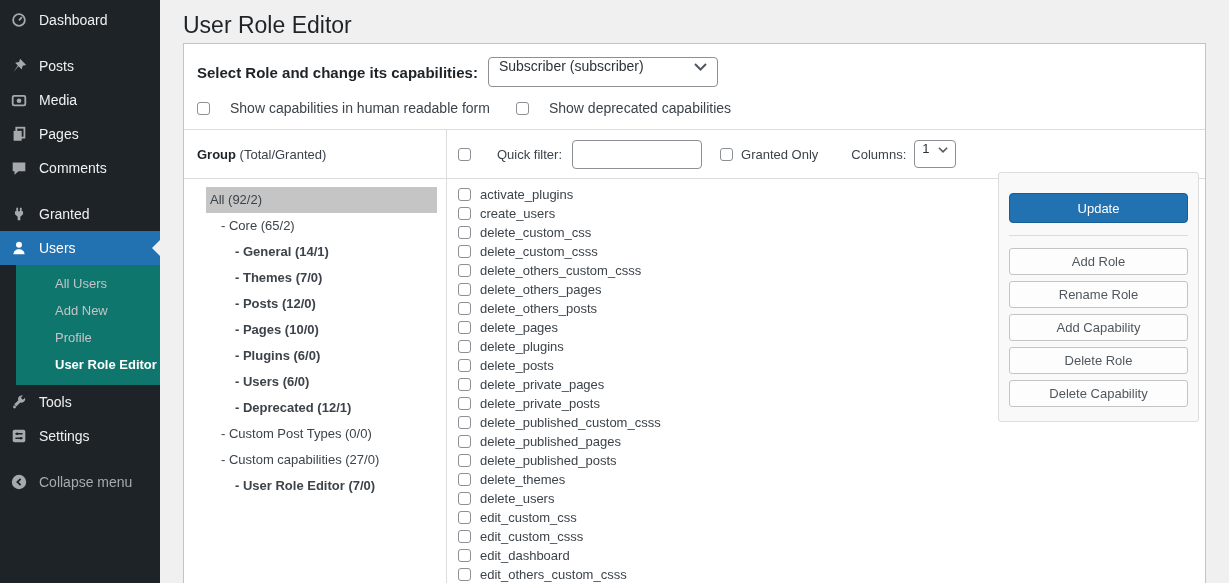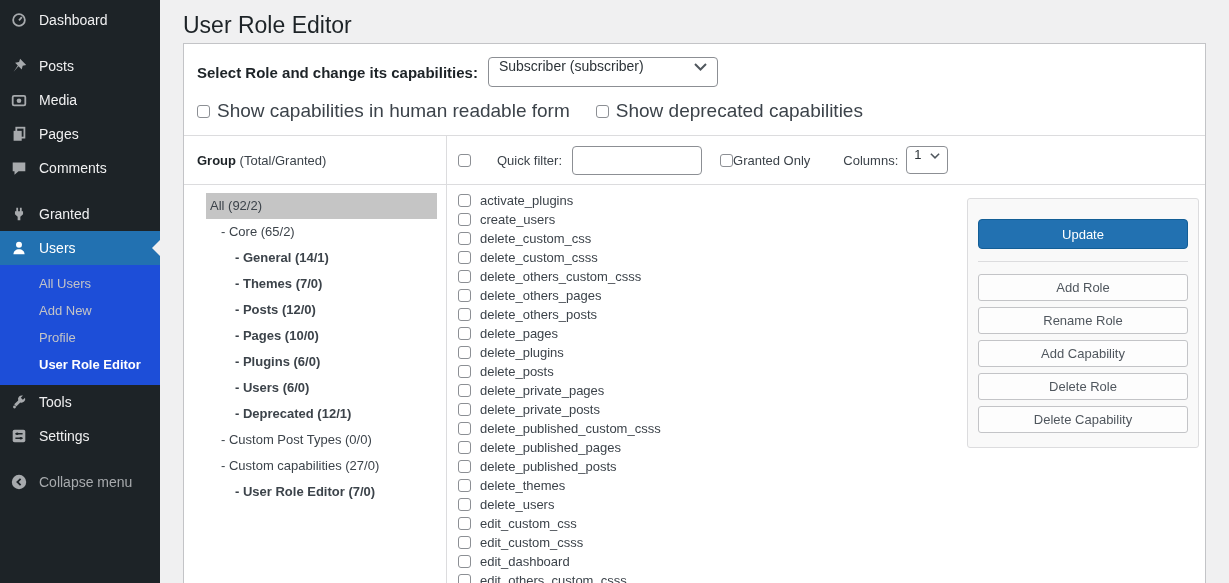--- a/index.html
+++ b/index.html
@@ -23,21 +23,21 @@
     display:flex; align-items:center; justify-content:center; flex:none;
   }
   .menu-item.active { background:#2271b1; color:#fff; }
   .menu-item.active .mi-icon { color:#fff; }
   .active-arrow {
     position:absolute; right:0; top:50%; margin-top:-8px; width:0; height:0;
     border-top:8px solid transparent; border-bottom:8px solid transparent;
     border-right:8px solid #f0f0f1;
   }
   .menu-gap { height:12px; }
-  .submenu { background:#1d4ed8; padding:5px 0 7px 0; }
+  .submenu { background:#0f766e; padding:5px 0 7px 0;margin-left:16px; }
   .submenu-item {
     height:27px; line-height:27px; padding-left:39px;
     color:#c3c4c7; font-size:13px; cursor:pointer;
   }
   .submenu-item.current { color:#fff; font-weight:bold; }
 
   
   .content { position:absolute; left:160px; top:0; right:0; height:100%; }
   h1.page-title {
     padding:11px 0 0 23px; font-size:23px; font-weight:400; color:#1d2327; line-height:29px;
@@ -54,21 +54,21 @@
     height:30px; font-size:14px; color:#2c3338; padding:0 10px; cursor:pointer;
   }
   .role-select { width:230px; margin-left:10px; }
   .chev { flex:none; margin-left:8px; }
 
   .cb-row { display:flex; align-items:center; margin-top:13px; padding:0 13px 13px 13px; }
   .cb {
     width:13px; height:13px; border:1px solid #8c8f94; border-radius:3px;
     background:#fff; flex:none; cursor:pointer;
   }
-  .cb-label { font-size:19px; color:#3c434a; margin-left:7px; }
+  .cb-label { font-size:14px; color:#3c434a; margin-left:20px; }
   .cb-pair { display:flex; align-items:center; }
   .cb-pair + .cb-pair { margin-left:26px; }
 
   .columns-area { display:flex; border-top:1px solid #dcdcde; min-height:418px; }
   .left-col { width:263px; flex:none; border-right:1px solid #dcdcde; }
   .group-header {
     height:49px; line-height:49px; padding-left:13px; font-size:13px;
     border-bottom:1px solid #dcdcde; color:#3c434a; white-space:nowrap;
   }
   .group-header b { color:#1d2327; }
@@ -83,32 +83,32 @@
     height:49px; display:flex; align-items:center; padding-left:11px;
     border-bottom:1px solid #dcdcde; font-size:13px;
   }
   .qf-label { margin-left:26px; }
   .qf-input {
     margin-left:10px; width:130px; height:29px; border:1px solid #8c8f94;
     border-radius:4px; background:#fff; font-size:13px; padding:0 8px;
     font-family:"Liberation Sans", sans-serif;
   }
   .granted-cb { margin-left:18px; }
-  .granted-label { margin-left:0; }
+  .granted-label { margin-left:8px; }
   .columns-label { margin-left:33px; }
   .columns-select { width:42px; height:28px; margin-left:8px; padding:0 7px; font-size:13px; }
 
   .caps { padding:6px 0 16px 11px; font-size:13px; color:#3c434a; }
   .cap-row { display:flex; align-items:center; height:19px; }
   .cap-row .cb { width:13px; height:13px; }
   .cap-label { margin-left:9px; white-space:nowrap; }
 
   
   .actions-panel {
-    position:absolute; top:154px; right:6px; width:232px;
+    position:absolute; top:128px; right:6px; width:201px;
     background:#f9f9f9; border:1px solid #dcdcde; border-radius:3px;
     padding:20px 10px 14px 10px;
   }
   .btn-primary {
     display:block; width:100%; height:30px; background:#2271b1; color:#fff;
     border:1px solid #135e96; border-radius:4px; font-size:13px; cursor:pointer;
     font-family:"Liberation Sans", sans-serif;
   }
   .actions-divider { border-top:1px solid #dcdcde; margin:12px 0; }
   .btn-secondary {

